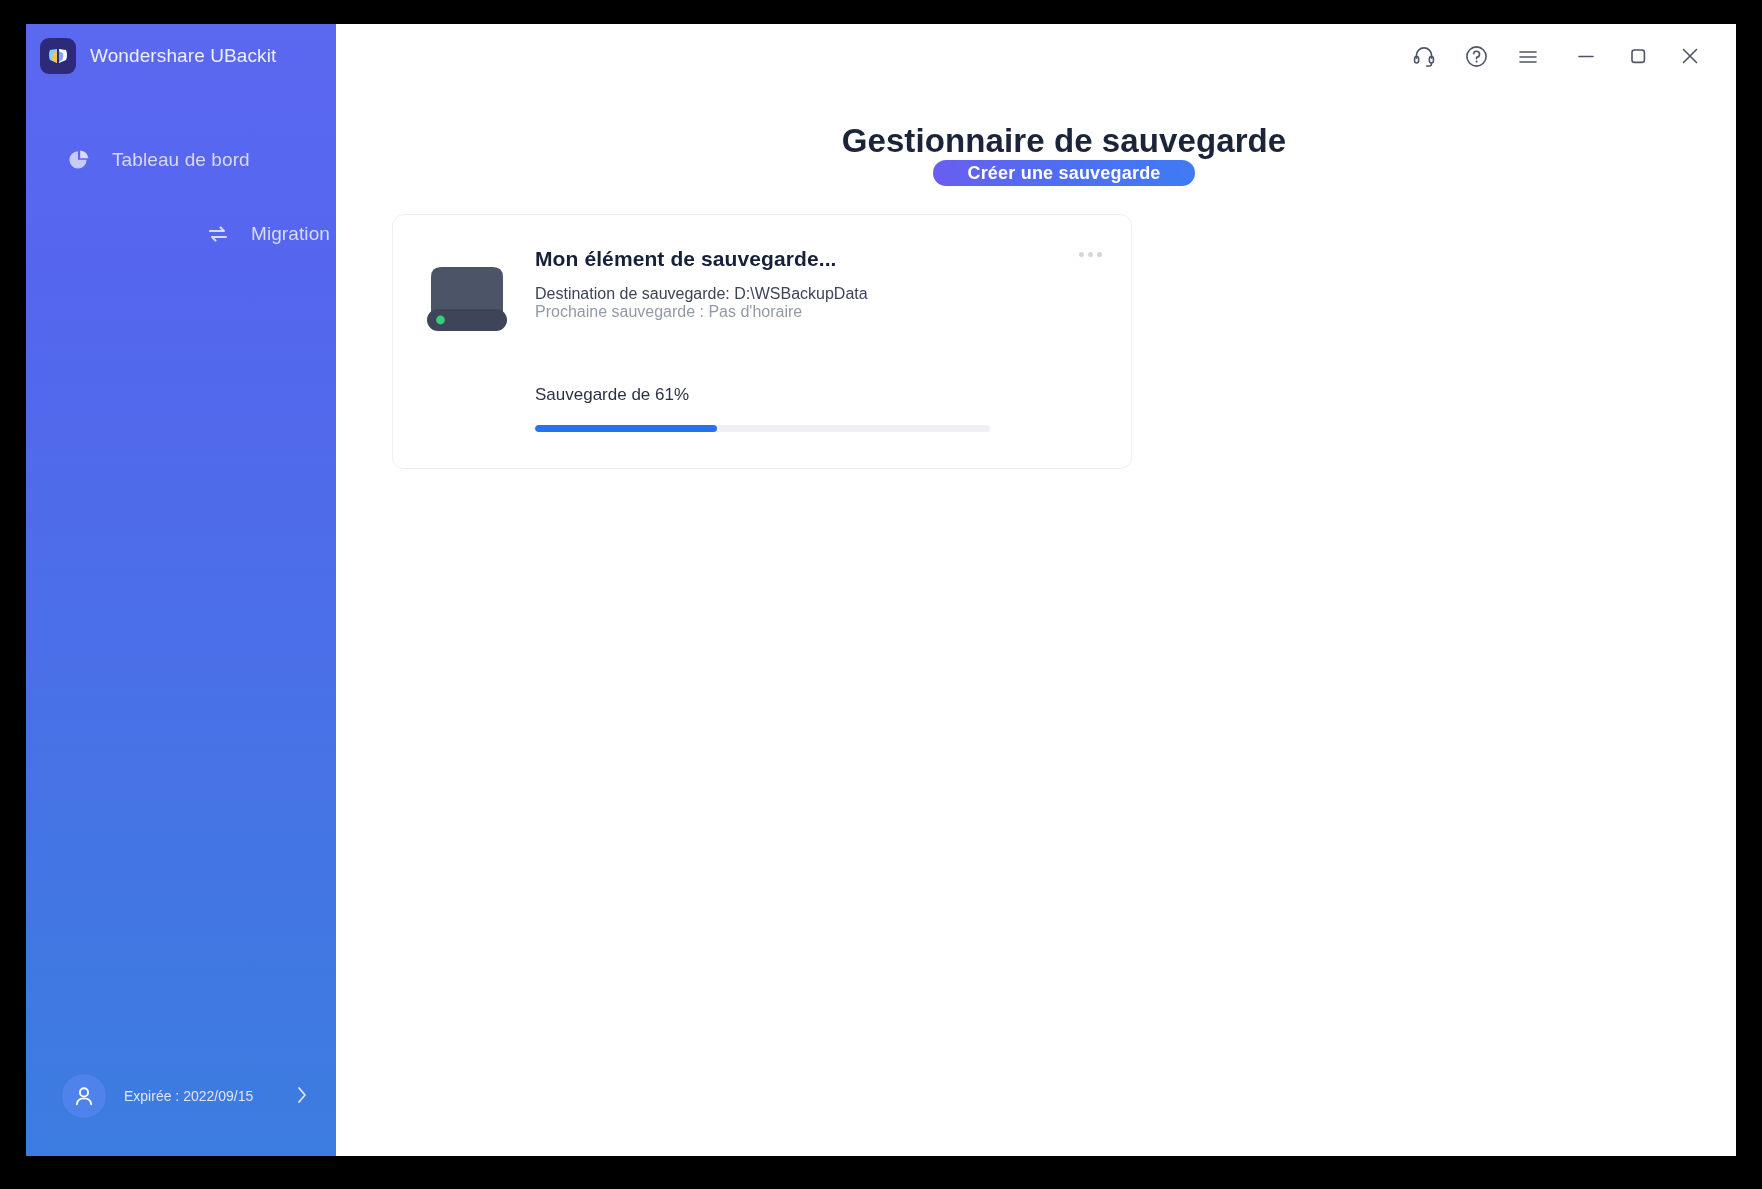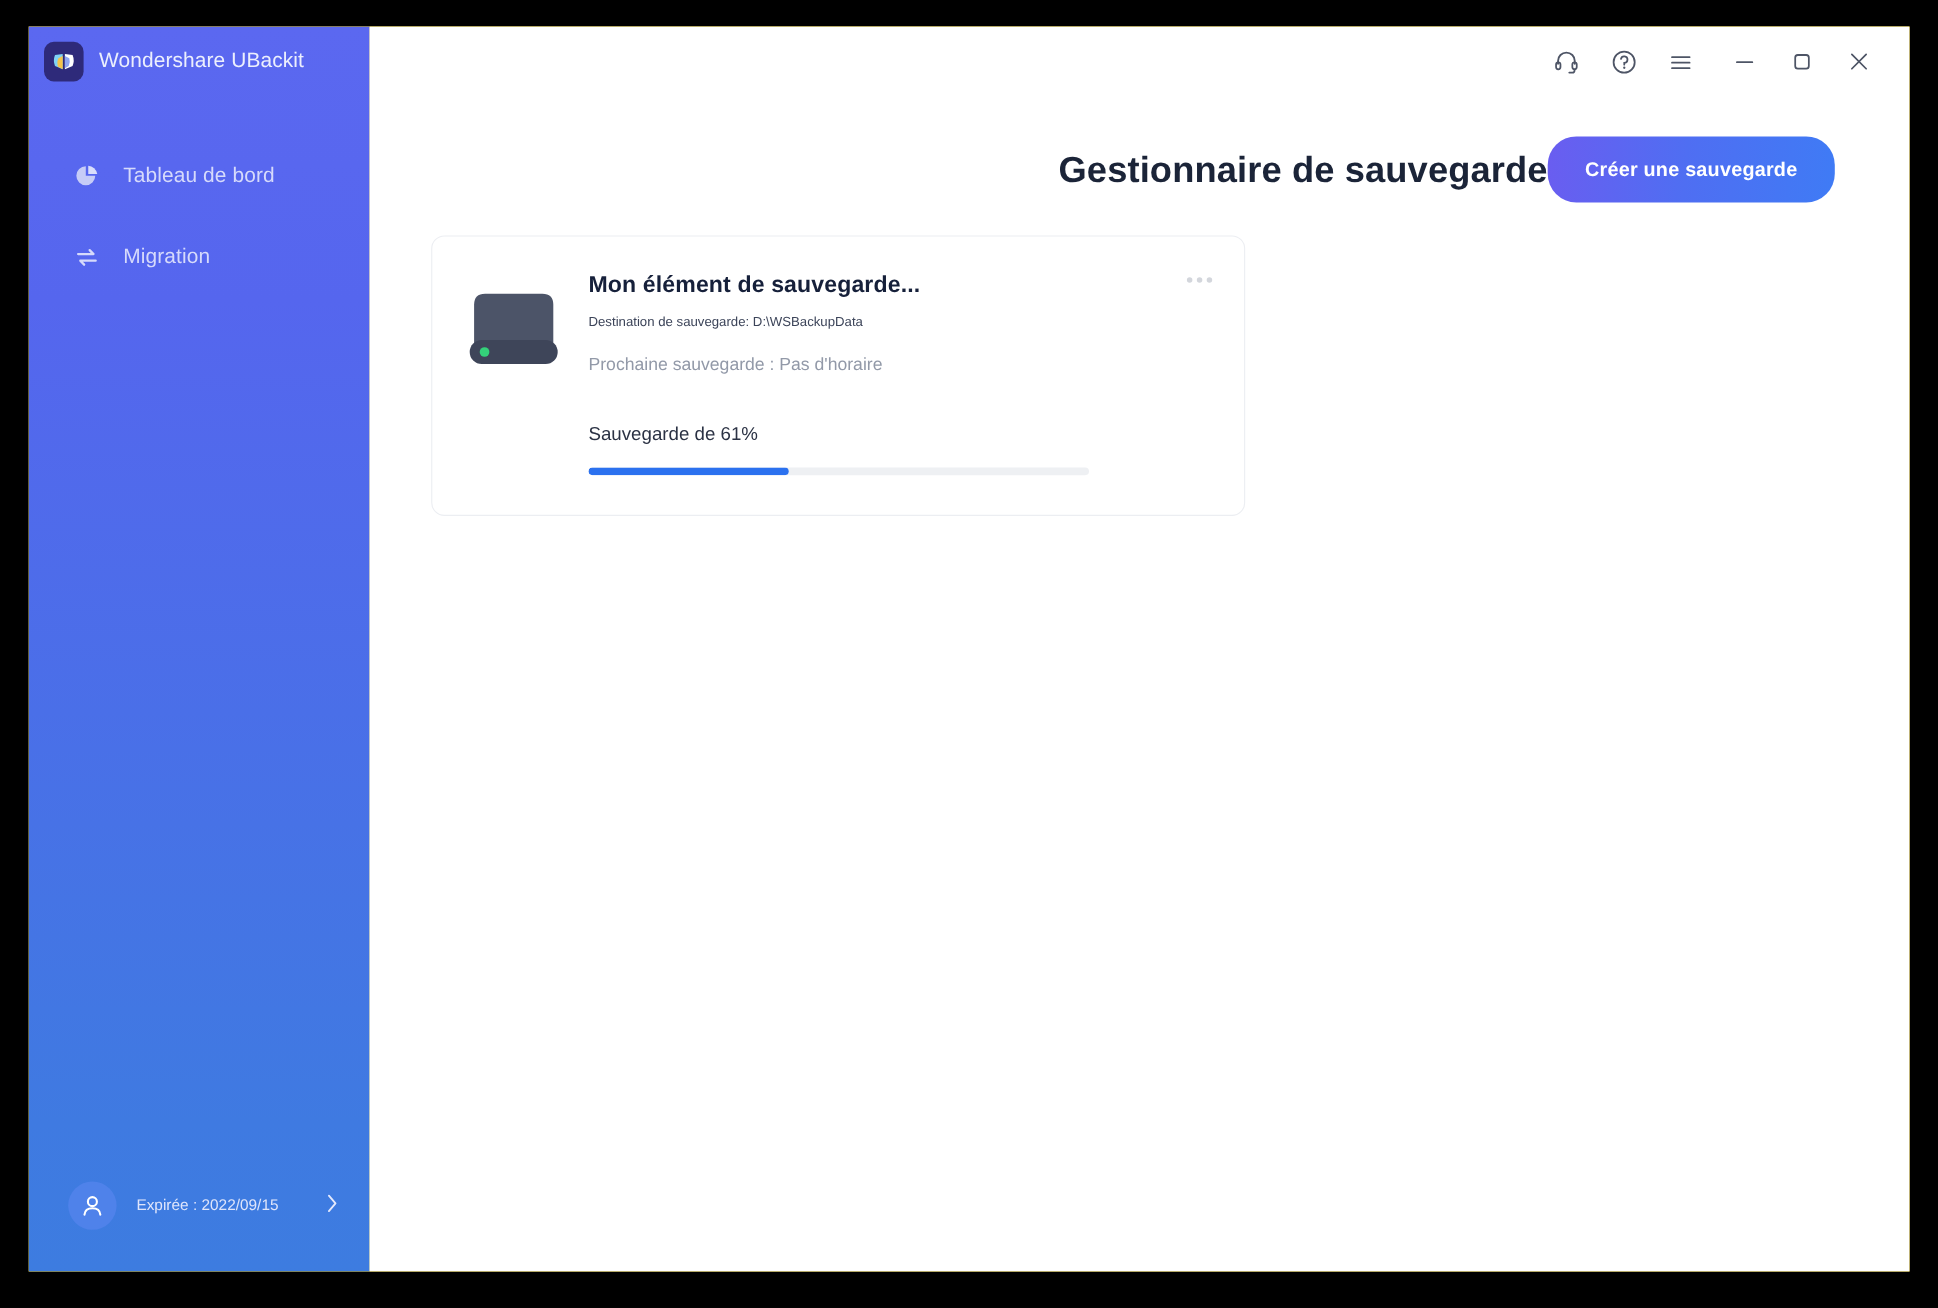--- a/index.html
+++ b/index.html
@@ -85,21 +85,21 @@
     left: 0; top: 0; bottom: 0;
     width: 4px;
     background: #ffffff;
   }
   .nav-item.active .nav-label {
     color: #ffffff;
     font-weight: bold;
     max-width: 150px;
   }
   .nav-item.nav-dashboard { margin-bottom: 18px; }
-  .nav-item.nav-migration { margin-top: 22px; }
+  .nav-item.nav-migration { margin-top: 22px; justify-content: flex-end; }
 
   
   .account {
     position: absolute;
     left: 0; right: 0;
     bottom: 38px;
     display: flex;
     align-items: center;
     padding: 0 24px 0 36px;
     gap: 18px;
@@ -157,23 +157,23 @@
   .tb-btn.gap-left { margin-left: 6px; }
 
   .content-body {
     padding: 34px 0 0 56px;
     position: relative;
   }
 
   .page-header {
     display: flex;
     align-items: center;
-    justify-content: flex-end;
-    padding-right: 68px;
+    justify-content: space-between;
     height: 64px;
+    flex-direction: column;
   }
   .page-title {
     font-size: 33px;
     color: #1b2438;
     font-weight: bold;
     letter-spacing: .1px;
   }
   .create-backup-btn {
     background: linear-gradient(95deg, #6a5df0 0%, #4f6ef2 48%, #3f7bf5 100%);
     color: #ffffff;
@@ -213,23 +213,23 @@
   .card-info { flex: 1 1 auto; min-width: 0; padding-top: 6px; }
   .card-title {
     font-size: 21px;
     font-weight: bold;
     color: #16203a;
     letter-spacing: .1px;
     margin-bottom: 14px;
     white-space: nowrap;
   }
   .card-dest {
-    font-size: 12px;
+    font-size: 16px;
     color: #3c4459;
-    margin-bottom: 24px;
+    margin-bottom: 0;
     white-space: nowrap;
   }
   .card-next {
     font-size: 16px;
     color: #9299a8;
     white-space: nowrap;
   }
   .card-menu {
     position: absolute;
     top: 26px;

